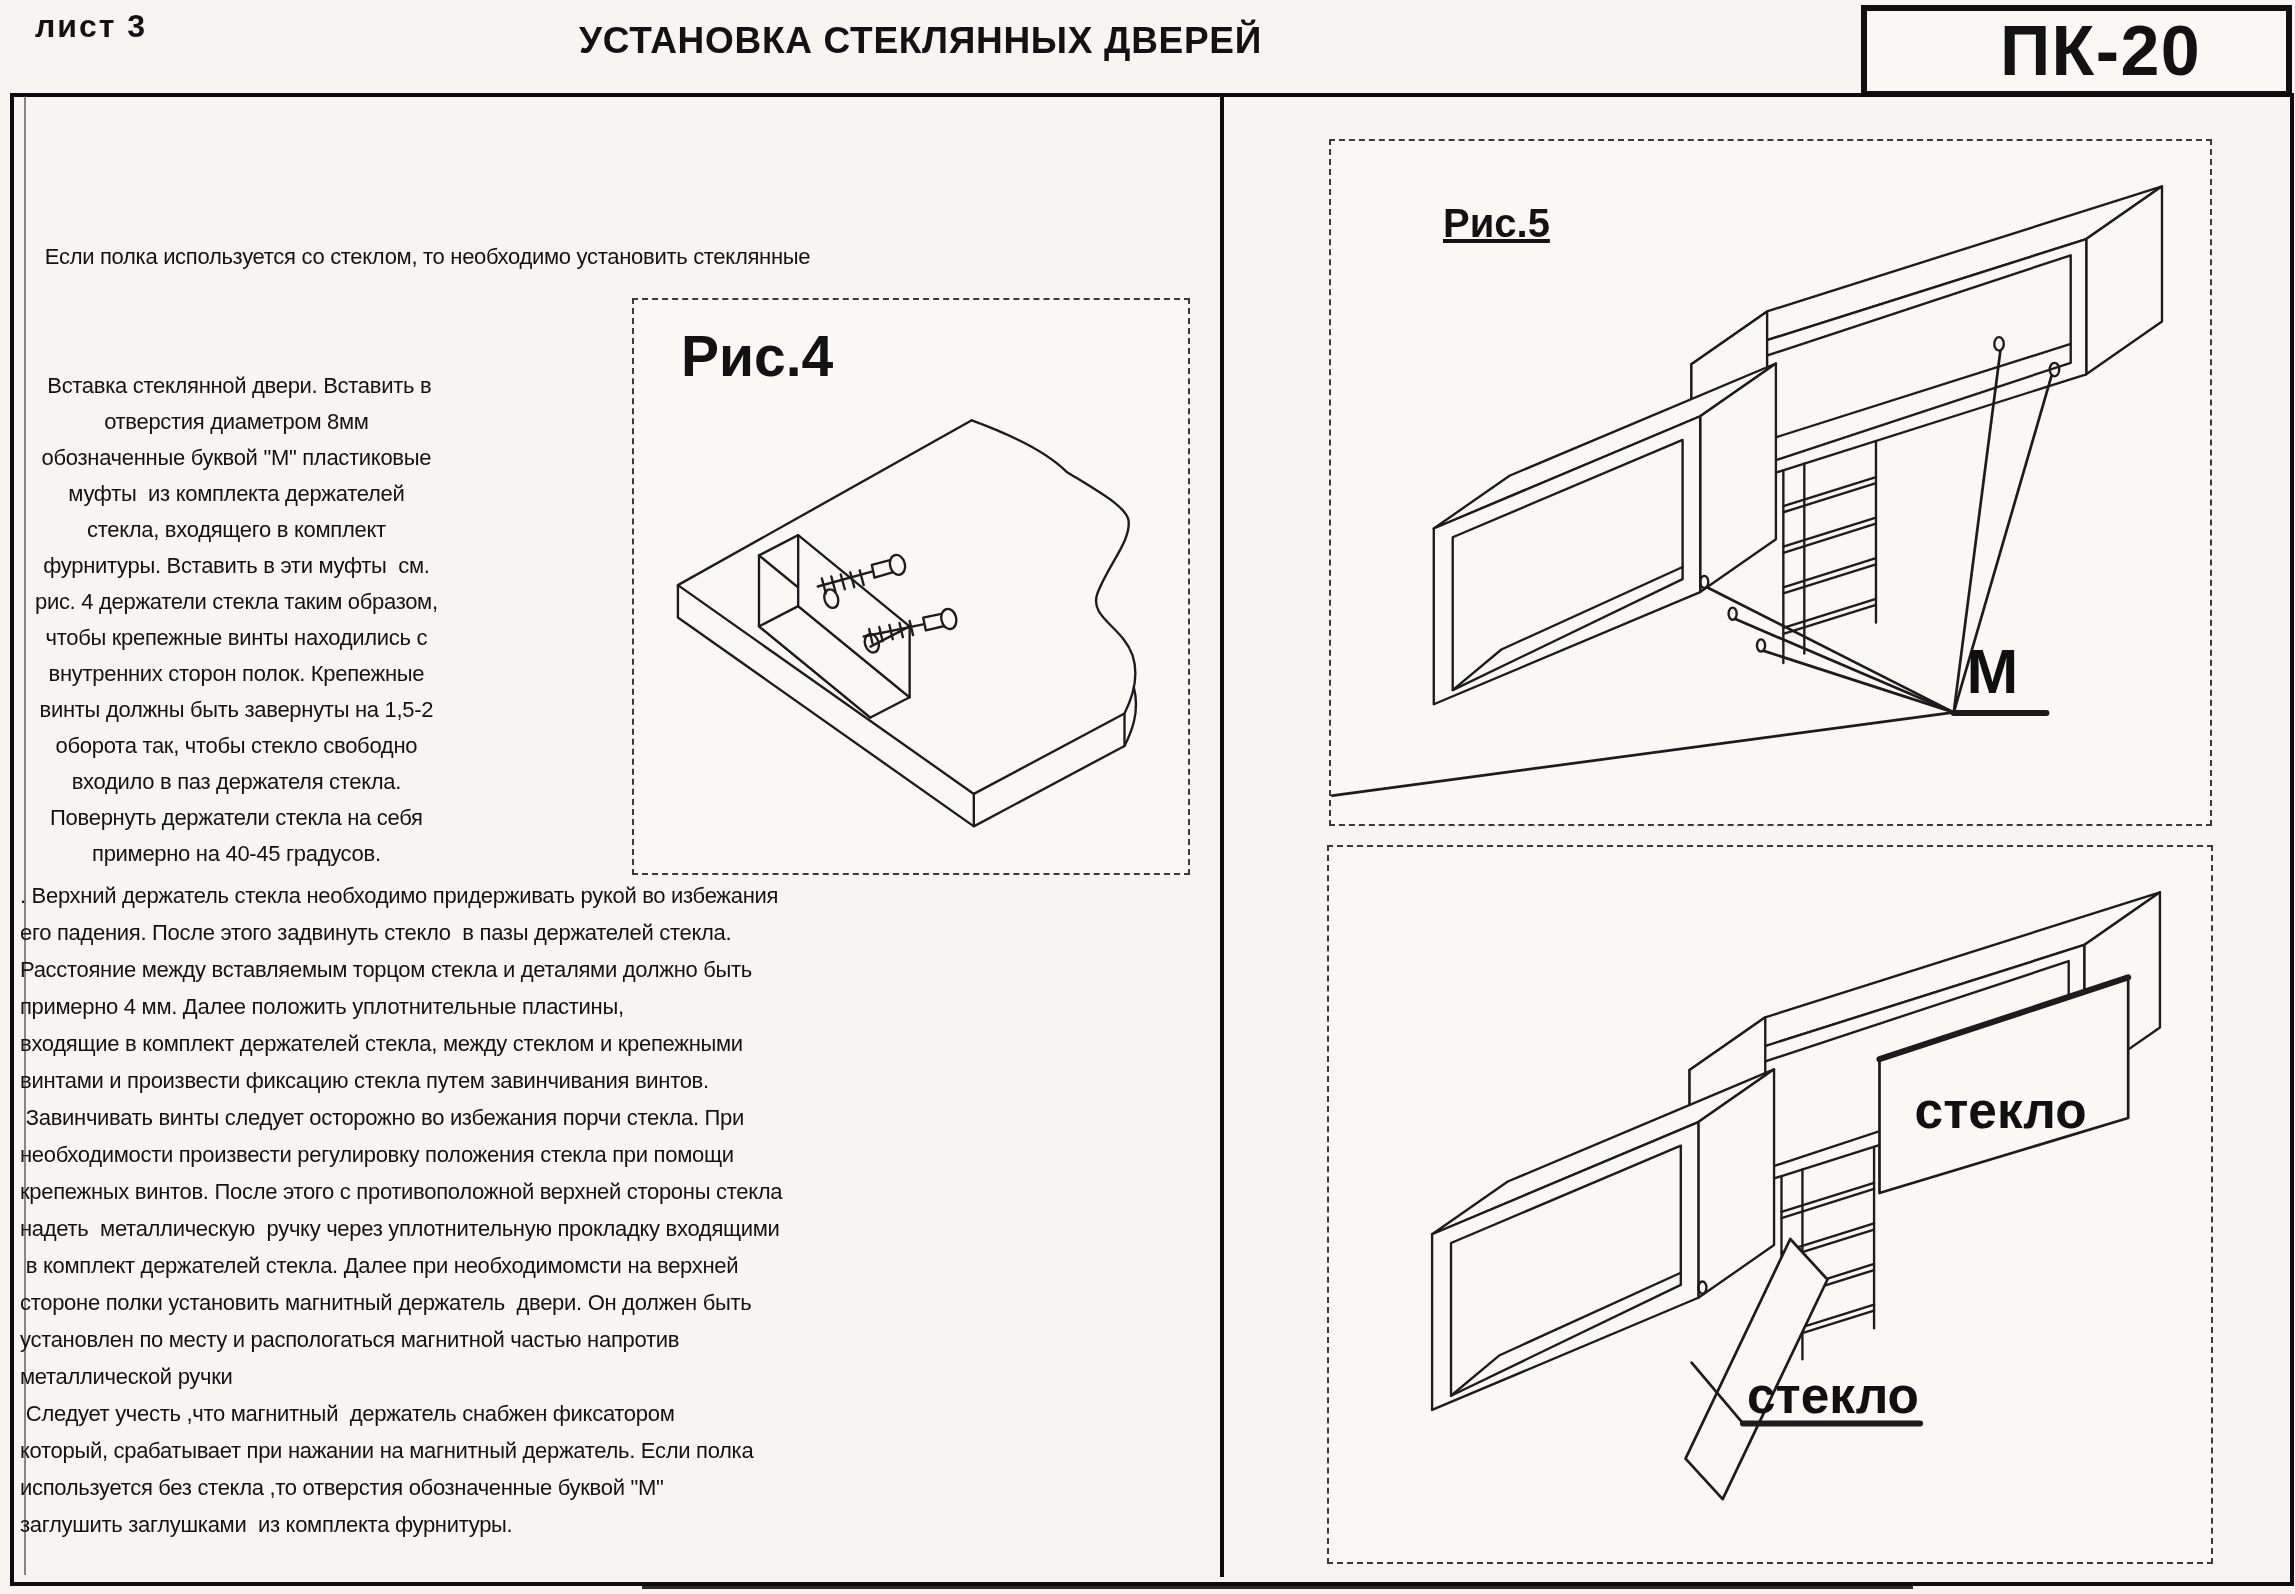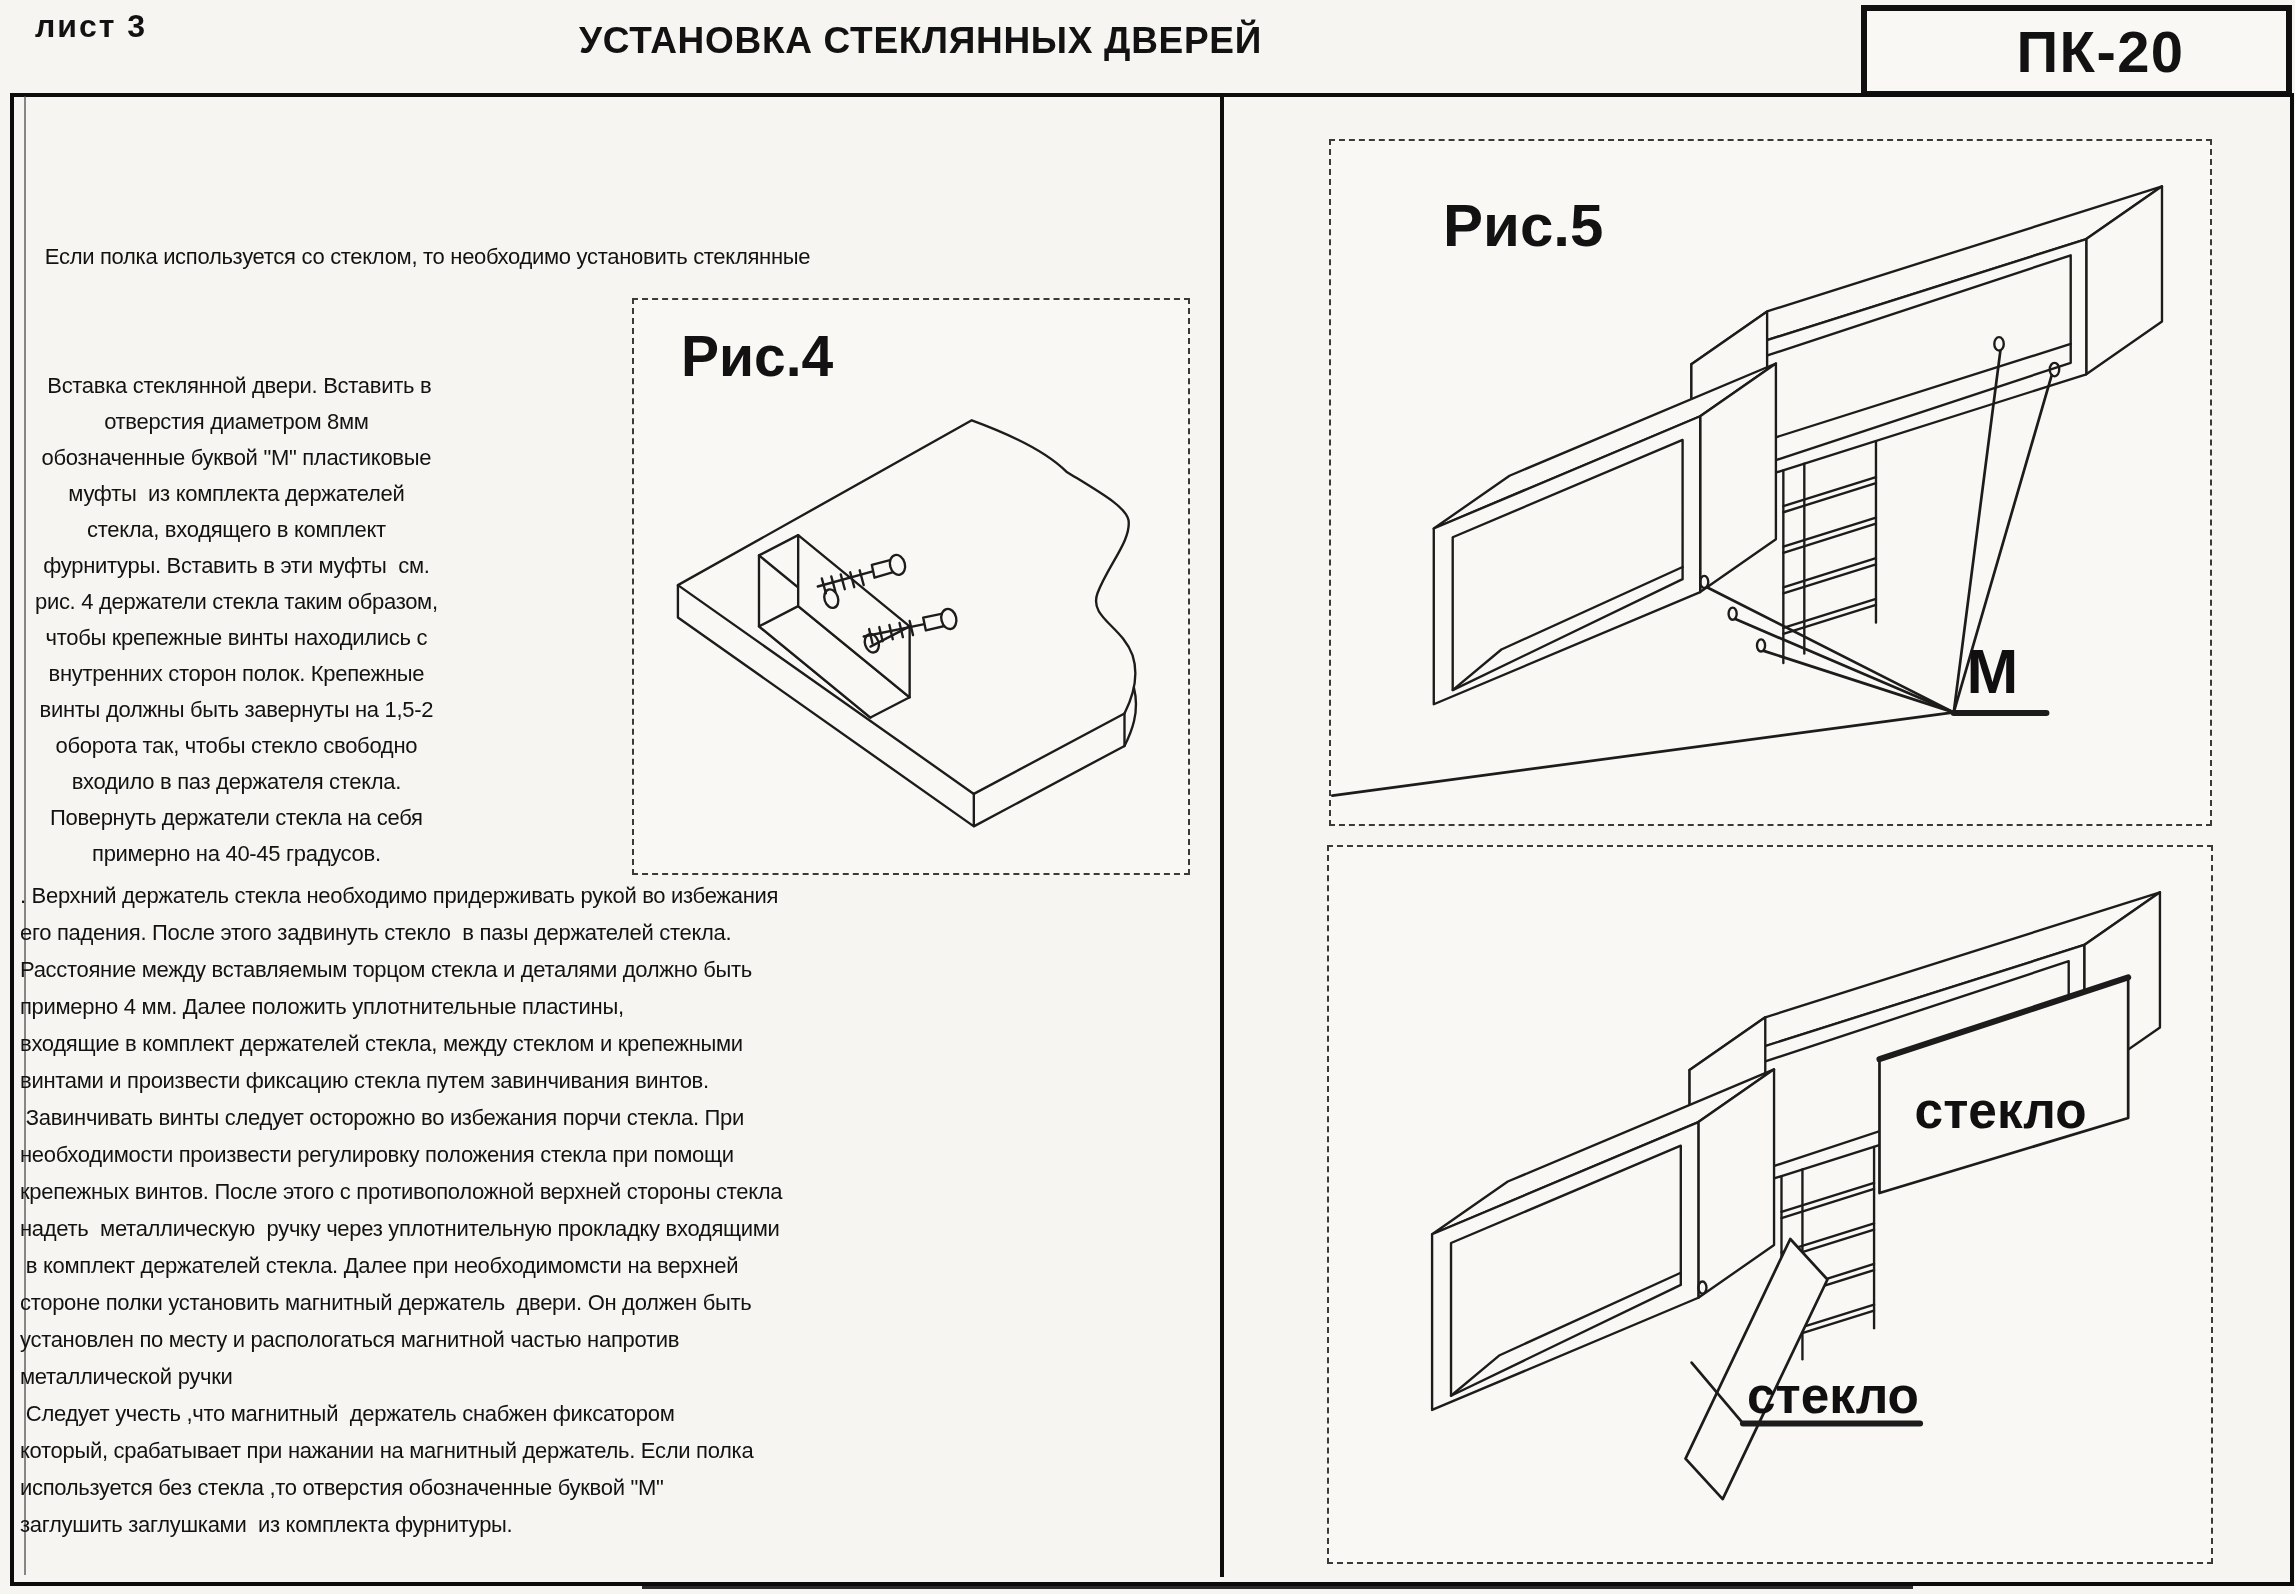--- a/index.html
+++ b/index.html
@@ -11,42 +11,42 @@
   }
   .abs{position:absolute;}
   
   #sheet-label{left:35px; top:8px; font-size:32px; font-weight:bold; letter-spacing:2px;}
   #doc-title{left:0; top:20px; width:1841px; text-align:center; font-size:37px; font-weight:bold; letter-spacing:0.7px;}
   #product-box{
     left:1861px; top:5.4px; width:419px; height:80px;
     border:6px solid #101010; background:#f9f8f4;
     display:flex; align-items:center; justify-content:center;
   }
-  #product-box span{font-size:58px; font-weight:bold; letter-spacing:1.4px;margin-left:48px;}
+  #product-box span{font-size:70px; font-weight:bold; letter-spacing:1.4px;margin-left:48px;}
   
   #main-frame{
     left:10px; top:93px; width:2276px; height:1485px;
     border:4.7px solid #0c0c0c; background:transparent;
   }
   #inner-left-line{left:24px; top:96px; width:2px; height:1479px; background:#4a4a4a; opacity:.65;}
   #divider{left:1220px; top:95px; width:4px; height:1482px; background:#0d0d0d;}
   #footer-stray-line{left:642px; top:1586px; width:1271px; height:2.7px; background:#2a2a2a;}
   
   .textblock{white-space:pre; font-size:22px; line-height:36px; letter-spacing:-0.3px;}
   #intro-block{left:39px; top:235px; line-height:43px;}
   #column-block{left:35px; top:368px;text-align:center;}
   #body-block{left:20px; top:877px; line-height:37px;}
   
   .figbox{border:2px dashed #3a3a3a; background:#f9f8f4;}
   #fig4-box{left:632px; top:298px; width:554px; height:573px;}
   #fig5-box{left:1329px; top:139px; width:879px; height:683px;}
   #fig6-box{left:1327px; top:845px; width:882px; height:715px;}
   .fig-caption{position:absolute; font-weight:bold;}
   #fig4-caption{left:47px; top:23px; font-size:57px;}
-  #fig5-caption{left:112px; top:50px; font-size:60px;}
+  #fig5-caption{left:112px; top:60px; font-size:40px;text-decoration:underline;}
   .figsvg{position:absolute; left:0; top:0; width:100%; height:100%;}
   .figsvg path,.figsvg line,.figsvg polyline,.figsvg ellipse{vector-effect:none;}
   .svg-label{fill:#101010; font-weight:bold;}
 </style>
 </head>
 <body>
 
 <div id="page">
 
   <div class="abs" id="sheet-label">лист 3</div>

